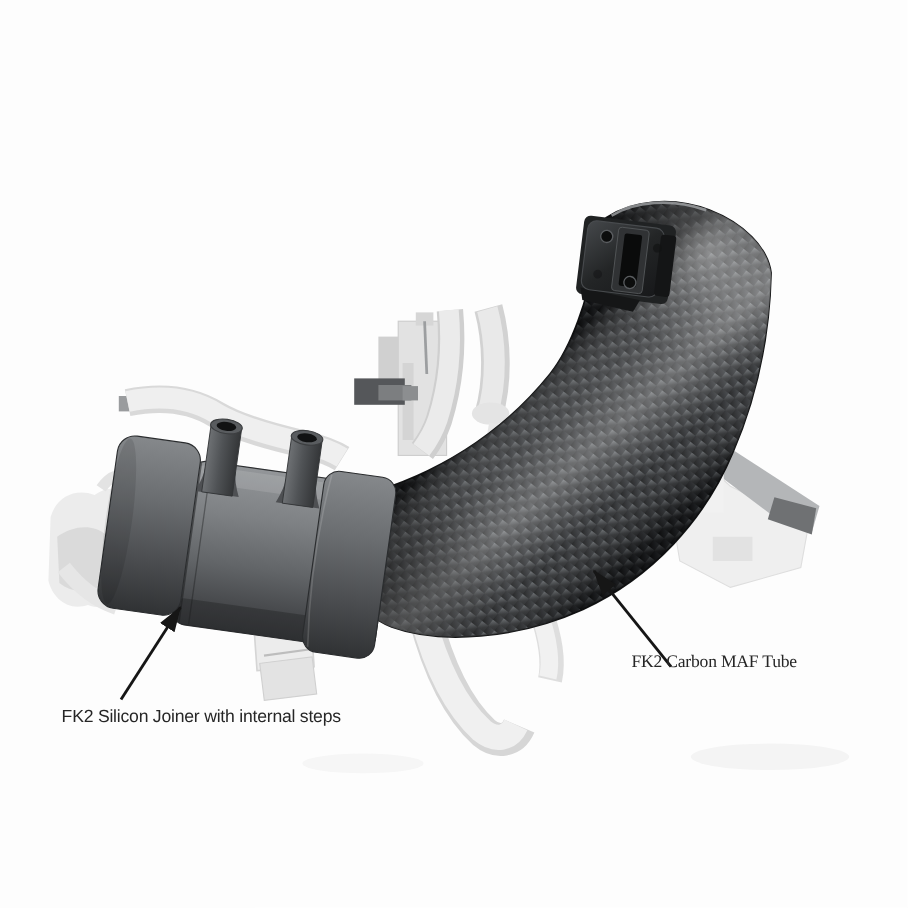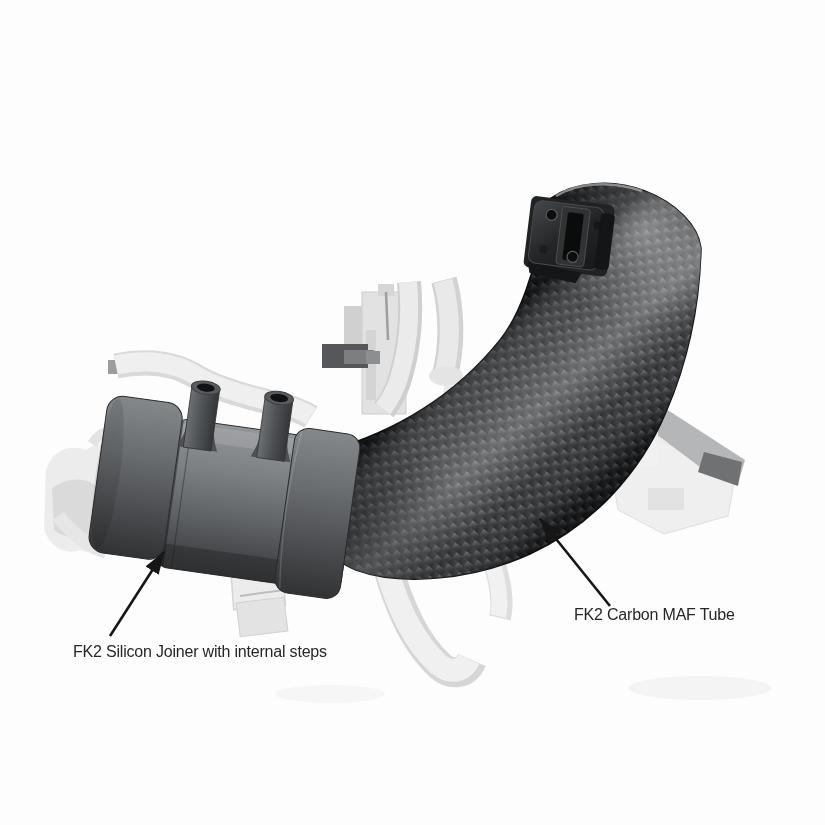--- a/index.html
+++ b/index.html
@@ -7,22 +7,22 @@
   .stage{position:relative;width:825px;height:825px;background:var(--background,#fdfdfd);}
   .stage svg{position:absolute;left:0;top:0;}
   .anno-label{
     position:absolute;
     font-size:16px;
     letter-spacing:-0.2px;
     color:var(--label-text,#262626);
     white-space:nowrap;
     line-height:1.1;
   }
-  #label-joiner{left:73px;top:643px;}
-  #label-tube{left:574px;top:606px;}
+  #label-joiner{left:56px;top:643px;}
+  #label-tube{left:574px;top:593px;font-family:Liberation Serif, serif;}
 </style>
 </head>
 <body style="--background: #fdfdfd; --label-text: #262626; --arrow-color: #161616; --carbon-base: #1b1c1e; --carbon-highlight: #606468; --joiner-gray: #6b6e71; --mount-plate-black: #1e2021; --background-parts-gray: #e9e9e9;">
 
 <div class="stage">
 
   <svg width="825" height="825" viewBox="0 0 825 825" aria-hidden="true">
     <defs>
 
       <linearGradient id="cA" x1="0" y1="0" x2="1" y2="1">

